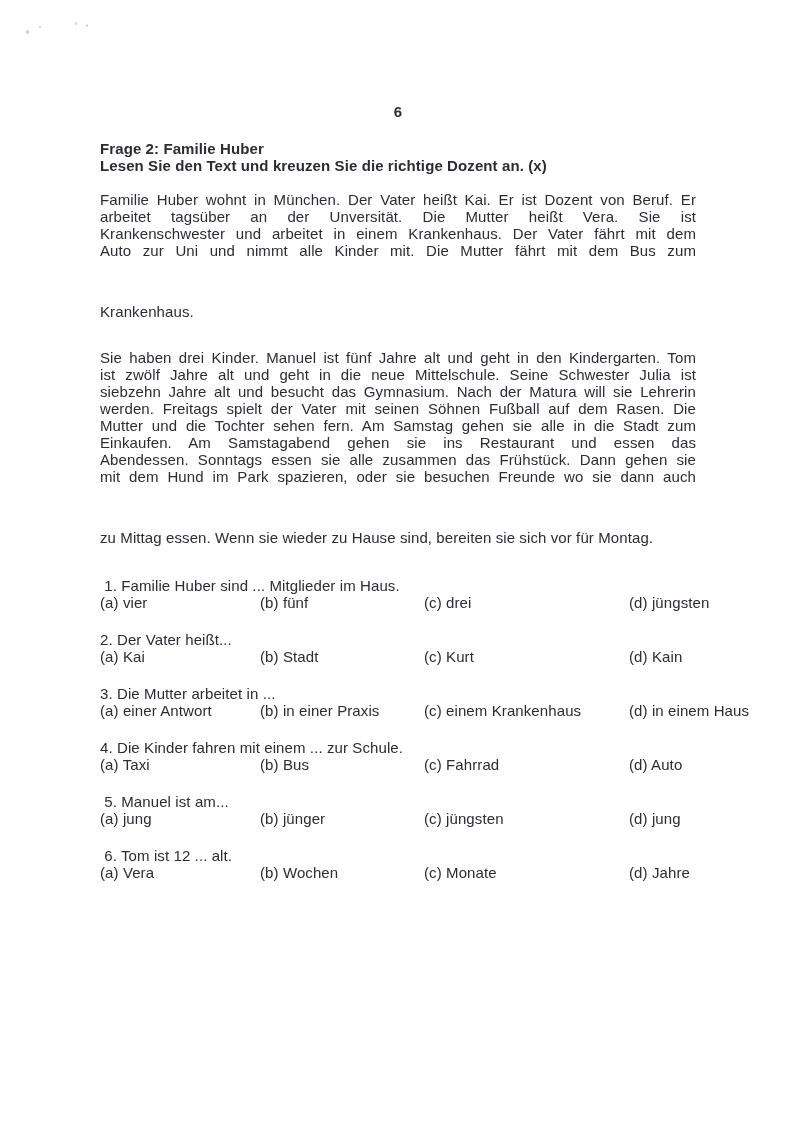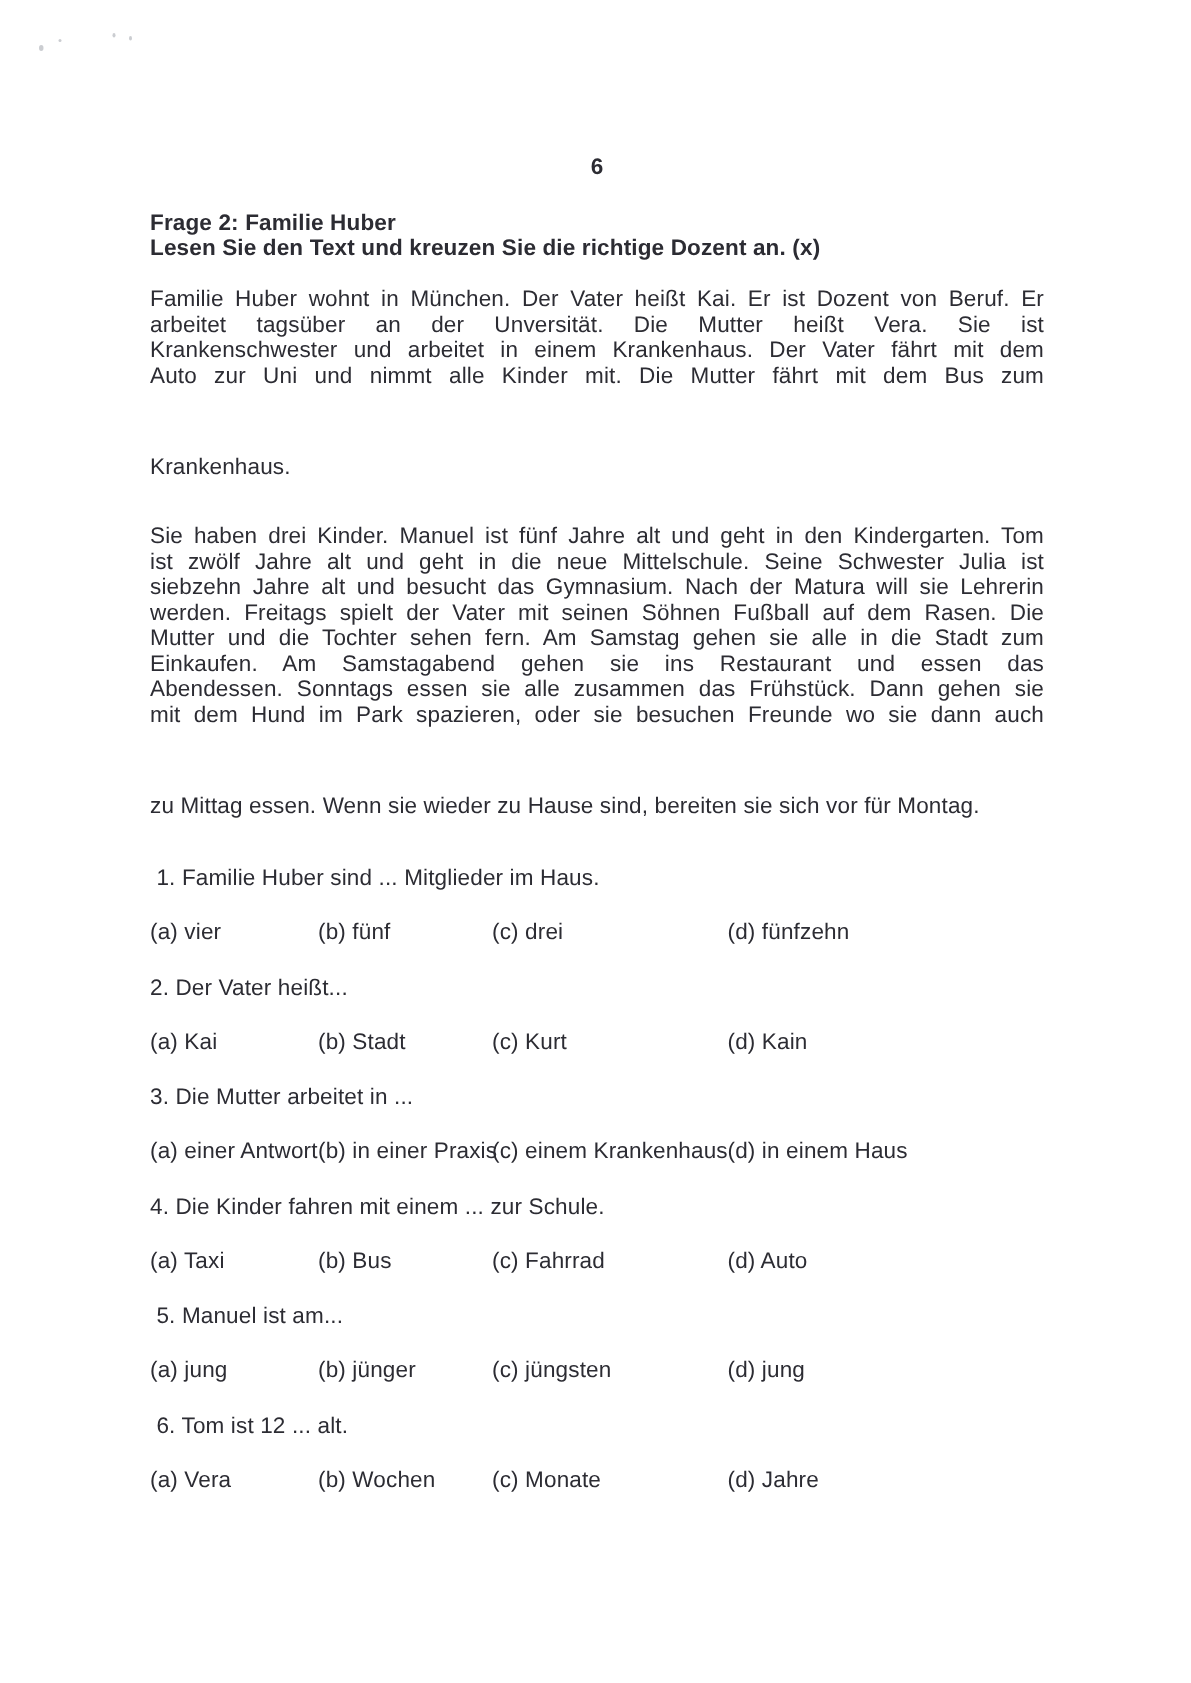--- a/index.html
+++ b/index.html
@@ -48,24 +48,23 @@
   }
   .para .line.last{text-align-last:left;margin-top:44px;}
   #questions{margin-top:31px;}
   .question .q-stem{
     height:17px;line-height:17px;
     white-space:pre-wrap;
     margin-top:20px;
   }
   .question:first-child .q-stem{margin-top:0;}
   .question .q-options{
-    margin-top:19px;
     display:grid;
     grid-template-columns:112px 116px 157px auto;
-    height:17px;line-height:17px;
+    height:17px;line-height:17px;gap:48px;
   }
   .question .q-opt{white-space:nowrap;}
 </style>
 </head>
 <body>
 
 <span class="scan-artifact" style="left:26px;top:30px;width:3px;height:4px;"></span>
 <span class="scan-artifact" style="left:39px;top:26px;width:2px;height:2px;"></span>
 <span class="scan-artifact" style="left:75px;top:22px;width:2px;height:3px;"></span>
 <span class="scan-artifact" style="left:86px;top:24px;width:2px;height:3px;"></span>
@@ -96,21 +95,21 @@
       </div>
     </div>
 
   <div id="questions">
   <div class="question">
     <div class="q-stem"> 1. Familie Huber sind ... Mitglieder im Haus.</div>
     <div class="q-options">
       <div class="q-opt">(a) vier</div>
       <div class="q-opt">(b) fünf</div>
       <div class="q-opt">(c) drei</div>
-      <div class="q-opt">(d) fünfzehn</div>
+      <div class="q-opt">(d) jüngsten</div>
     </div>
   </div>
 
   <div class="question">
     <div class="q-stem">2. Der Vater heißt...</div>
     <div class="q-options">
       <div class="q-opt">(a) Kai</div>
       <div class="q-opt">(b) Stadt</div>
       <div class="q-opt">(c) Kurt</div>
       <div class="q-opt">(d) Kain</div>

